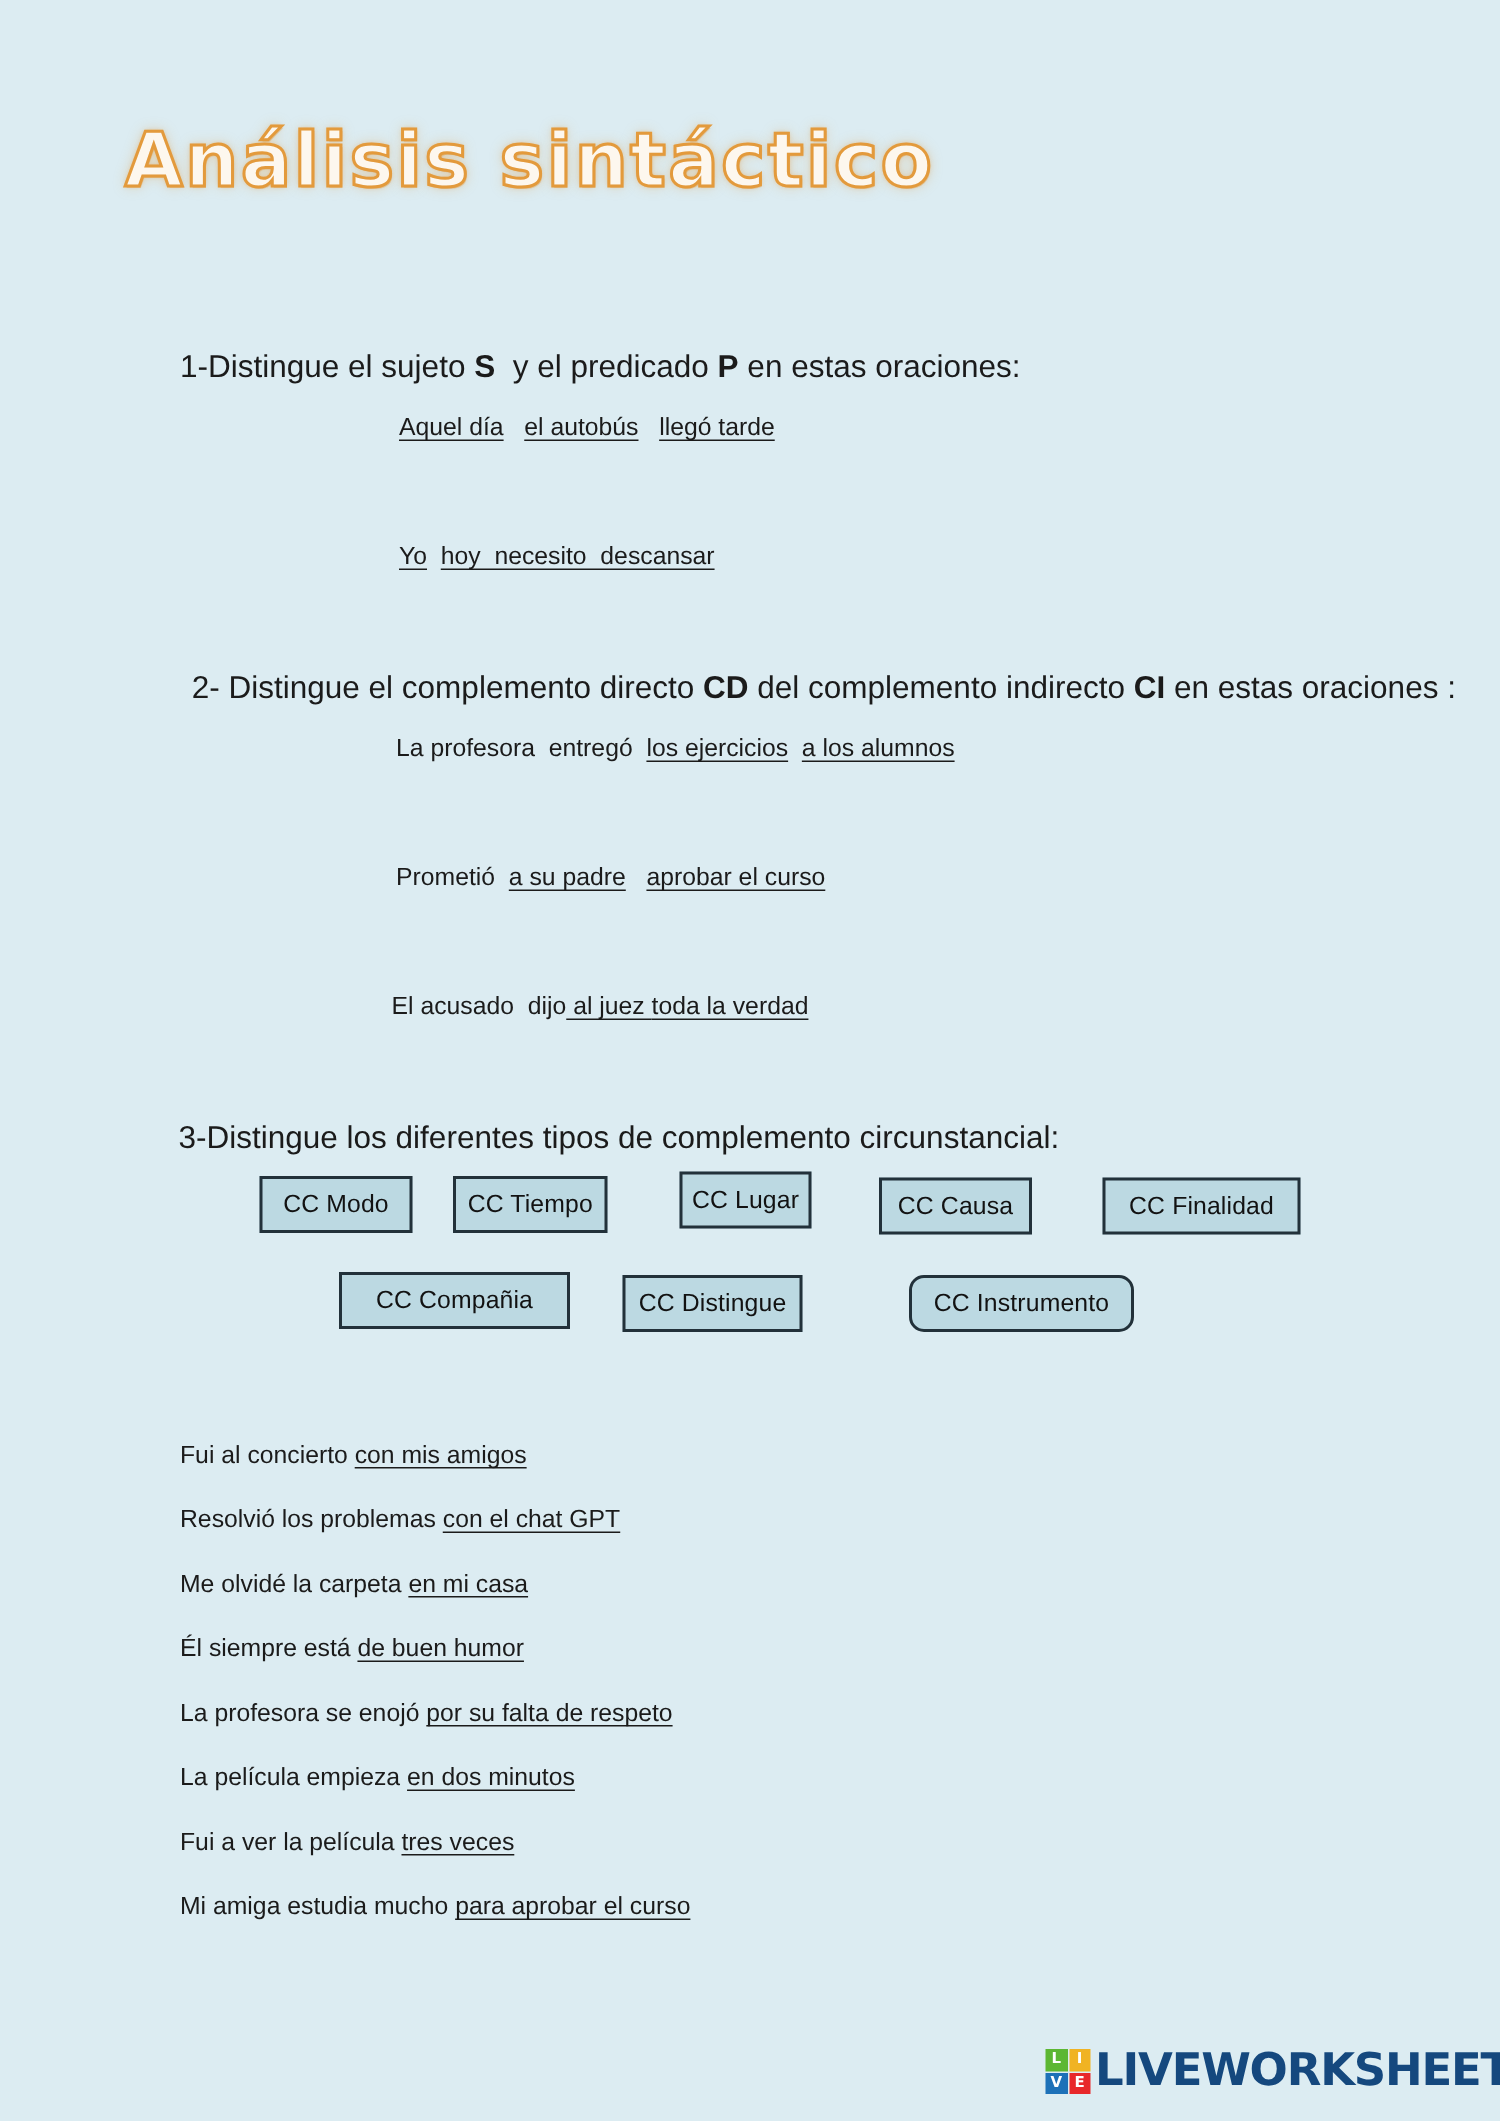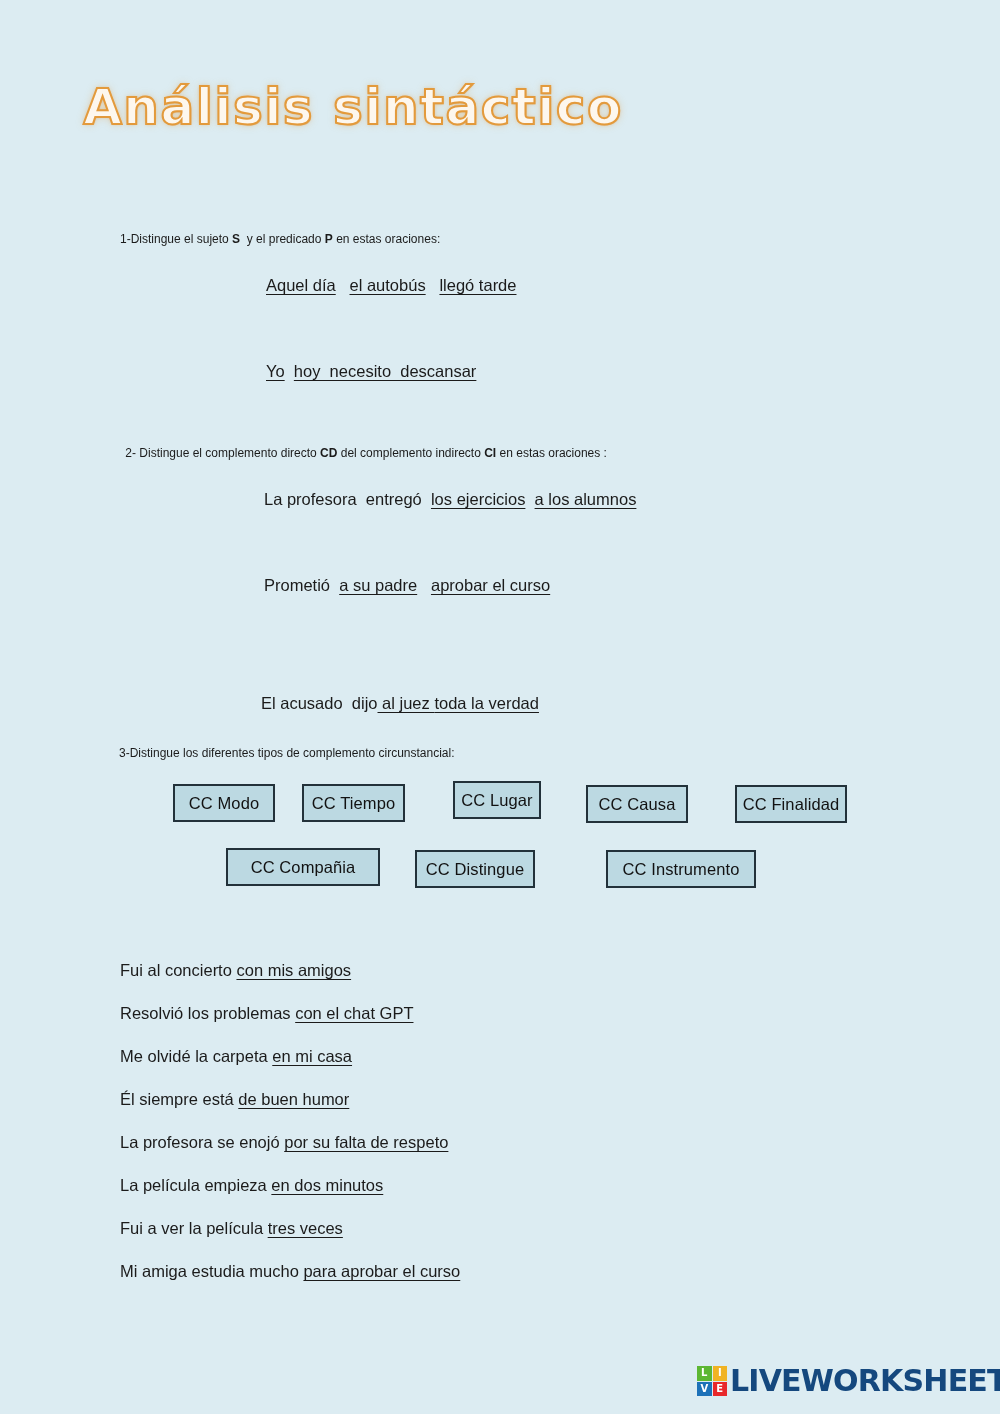--- a/index.html
+++ b/index.html
@@ -48,21 +48,21 @@
 
   
   .line {
     position: absolute;
     font-size: 16.5px;
     line-height: 1.25;
     white-space: pre;
     color: #1b1b1b;
   }
   .q {
-    font-size: 12px;
+    font-size: 21px;
   }
   .u {
     text-decoration: underline;
     text-underline-offset: 2.5px;
   }
   b { font-weight: bold; }
 
   
   .cc-box {
     position: absolute;
@@ -132,33 +132,33 @@
   <div class="line" style="left:266px; top:275px;"><span class="u">Aquel día</span>   <span class="u">el autobús</span>   <span class="u">llegó tarde</span></div>
 
   <div class="line" style="left:266px; top:361px;"><span class="u">Yo</span>  <span class="u">hoy  necesito  descansar</span></div>
 
   <div class="line q" style="left:122px; top:446px;"><span> 2- Distingue el complemento directo </span><b>CD</b><span> del complemento indirecto </span><b>CI</b><span> en estas oraciones :</span></div>
 
   <div class="line" style="left:264px; top:575px;"><span>Prometió  </span><span class="u">a su padre</span><span>   </span><span class="u">aprobar el curso</span></div>
 
   <div class="line" style="left:264px; top:489px;"><span>La profesora  entregó  </span><span class="u">los ejercicios</span><span>  </span><span class="u">a los alumnos</span></div>
 
-  <div class="line" style="left:261px; top:661px;margin-top:32px;"><span>El acusado  dijo</span><span class="u"> al juez </span><span class="u">toda la verdad</span></div>
+  <div class="line" style="left:261px; top:661px;"><span>El acusado  dijo</span><span class="u"> al juez </span><span class="u">toda la verdad</span></div>
 
   <div class="line q" style="left:119px; top:746px;">3-Distingue los diferentes tipos de complemento circunstancial:</div>
 
   <div id="cc-boxes">
       <div class="cc-box" style="left: 173px; top: 784px; width: 102px;">CC Modo</div>
       <div class="cc-box" style="left: 302px; top: 784px; width: 103px;">CC Tiempo</div>
       <div class="cc-box" style="left: 453px; top: 781px; width: 88px;">CC Lugar</div>
       <div class="cc-box" style="left: 586px; top: 785px; width: 102px;">CC Causa</div>
-      <div class="cc-box" style="left: 735px; top: 785px; width: 112px;">CC Finalidad</div>
+      <div class="cc-box" style="left: 735px; top: 785px; width: 132px;">CC Finalidad</div>
       <div class="cc-box" style="left: 226px; top: 848px; width: 154px;">CC Compañia</div>
       <div class="cc-box" style="left: 415px; top: 850px; width: 120px;">CC Distingue</div>
-      <div class="cc-box" style="left: 606px; top: 850px; width: 150px;">CC Instrumento</div>
+      <div class="cc-box" style="left: 606px; top: 850px; width: 150px; border-radius: 10px;">CC Instrumento</div>
     </div>
 
   <div id="cc-sentences">
       <div class="line" style="left: 120px; top: 960px;"><span>Fui al concierto </span><span class="u">con mis amigos</span></div>
       <div class="line" style="left: 120px; top: 1003px;"><span>Resolvió los problemas </span><span class="u">con el chat GPT</span></div>
       <div class="line" style="left: 120px; top: 1046px;"><span>Me olvidé la carpeta </span><span class="u">en mi casa</span></div>
       <div class="line" style="left: 120px; top: 1089px;"><span>Él siempre está </span><span class="u">de buen humor</span></div>
       <div class="line" style="left: 120px; top: 1132px;"><span>La profesora se enojó </span><span class="u">por su falta de respeto</span></div>
       <div class="line" style="left: 120px; top: 1175px;"><span>La película empieza </span><span class="u">en dos minutos</span></div>
       <div class="line" style="left: 120px; top: 1218px;"><span>Fui a ver la película </span><span class="u">tres veces</span></div>

